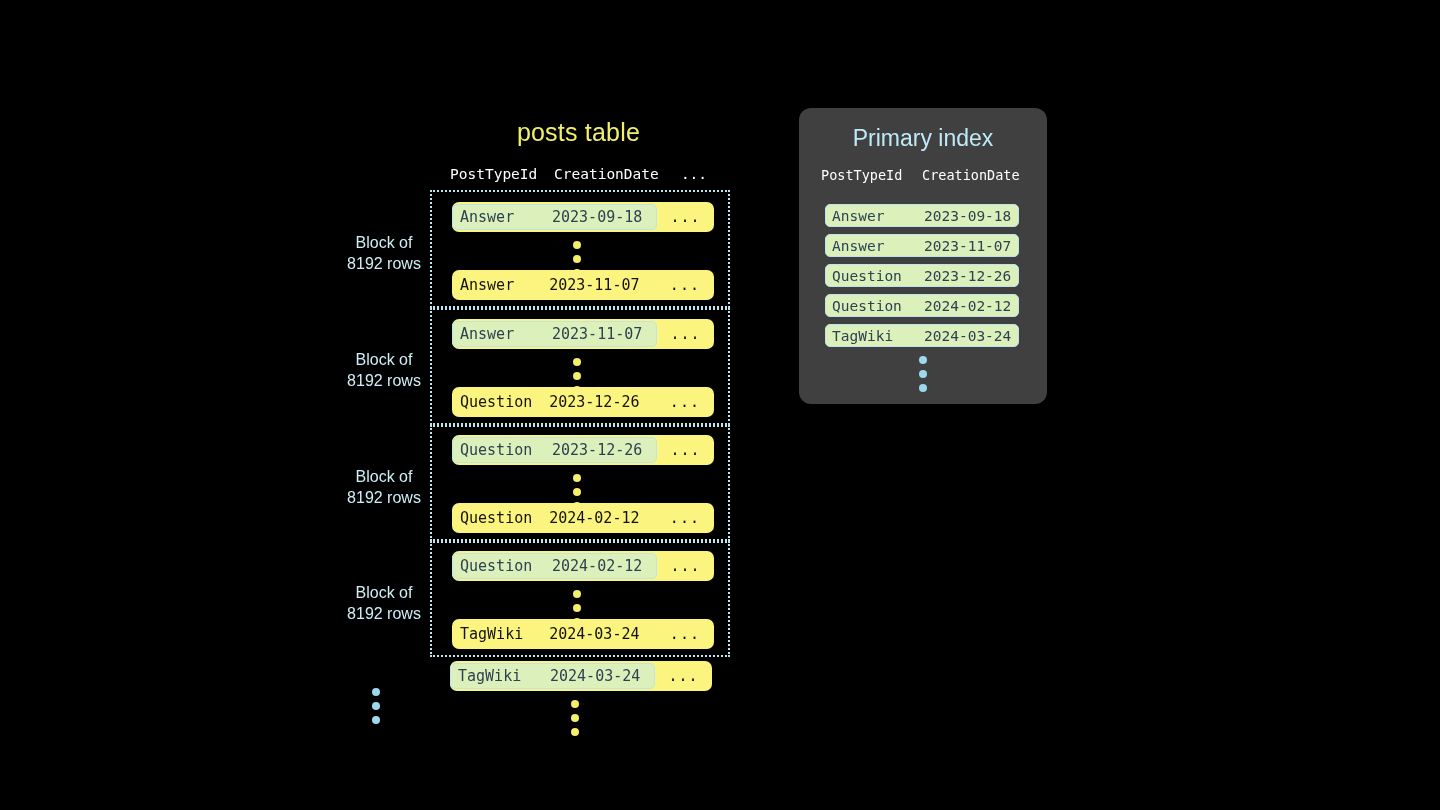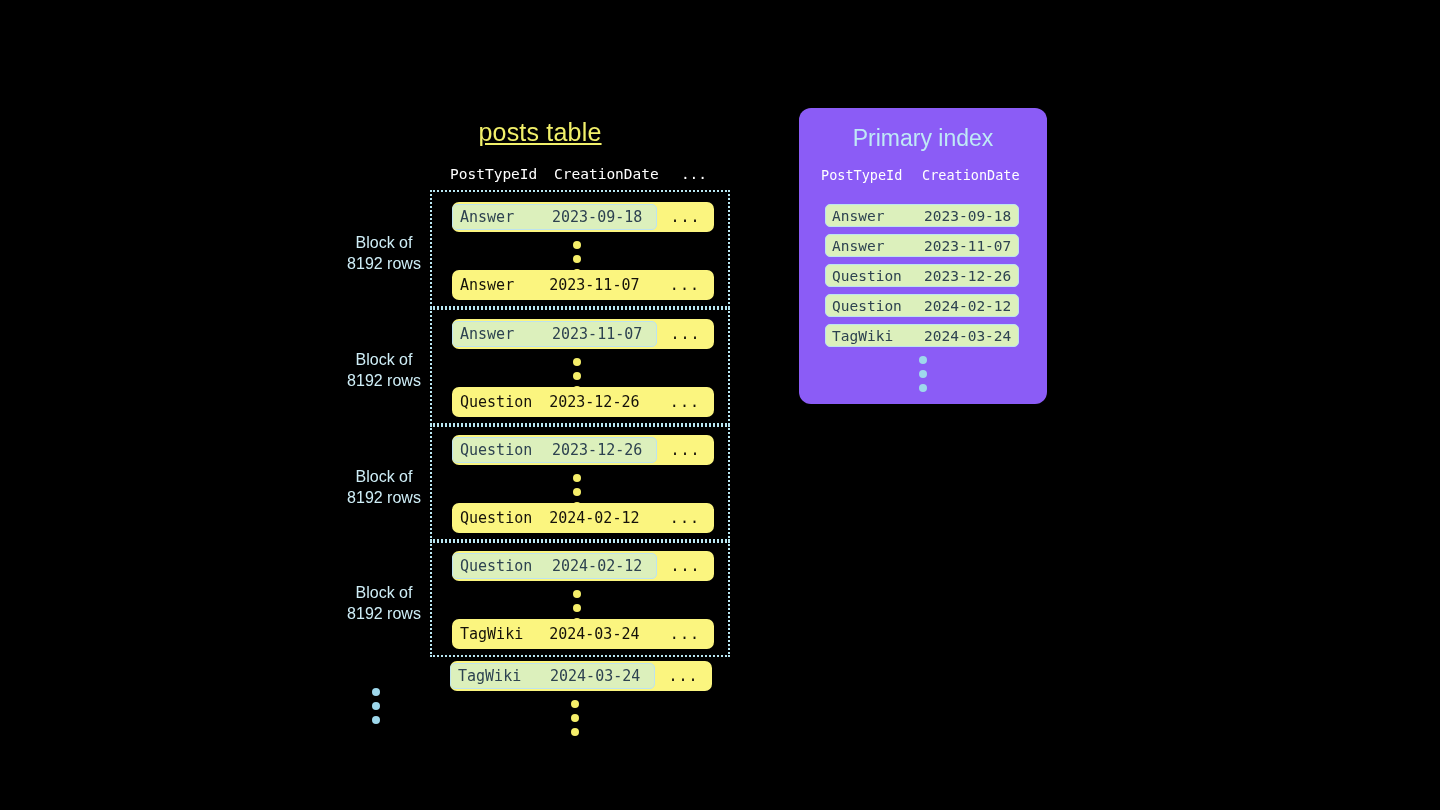--- a/index.html
+++ b/index.html
@@ -9,22 +9,22 @@
     font-family:"Liberation Sans", sans-serif;
     overflow:hidden;
     position:relative;
   }
   .stage{position:absolute;left:0;top:0;width:1440px;height:810px;}
 
   
   .posts-table{position:absolute;left:330px;top:118px;width:420px;}
   .posts-title{
     position:absolute;left:110px;top:0;width:200px;
-    text-align:center;
-    color:#f2f06a;font-size:25px;letter-spacing:.2px;text-decoration:underline;
+    text-align:right;
+    color:#f2f06a;font-size:25px;letter-spacing:.2px;
   }
   .col-headers{
     position:absolute;left:120px;top:48px;width:280px;
     color:#ffffff;font-family:"DejaVu Sans Mono", monospace;font-size:14.5px;
     display:flex;
   }
   .col-headers .h1{width:104px;}
   .col-headers .h2{width:120px;}
   .col-headers .h3{width:40px;text-align:center;}
 
@@ -58,21 +58,21 @@
   .row.hl .keybox .c2{width:104px;}
 
   
   .vdots{position:absolute;display:flex;flex-direction:column;align-items:center;gap:6px;}
   .vdots span{display:block;width:8px;height:8px;border-radius:50%;background:#f5ee6a;}
   .vdots.blue span{background:#9ed8ec;}
 
   
   .index-panel{
     position:absolute;left:799px;top:108px;width:248px;height:296px;
-    background:#8b5cf6;border-radius:12px;
+    background:#404040;border-radius:12px;
   }
   .index-title{
     position:absolute;left:0;top:17px;width:248px;text-align:center;
     color:#bfe9f6;font-size:23px;
   }
   .index-headers{
     position:absolute;left:22px;top:59px;width:210px;
     color:#ffffff;font-family:"DejaVu Sans Mono", monospace;font-size:13.5px;
     display:flex;
   }

